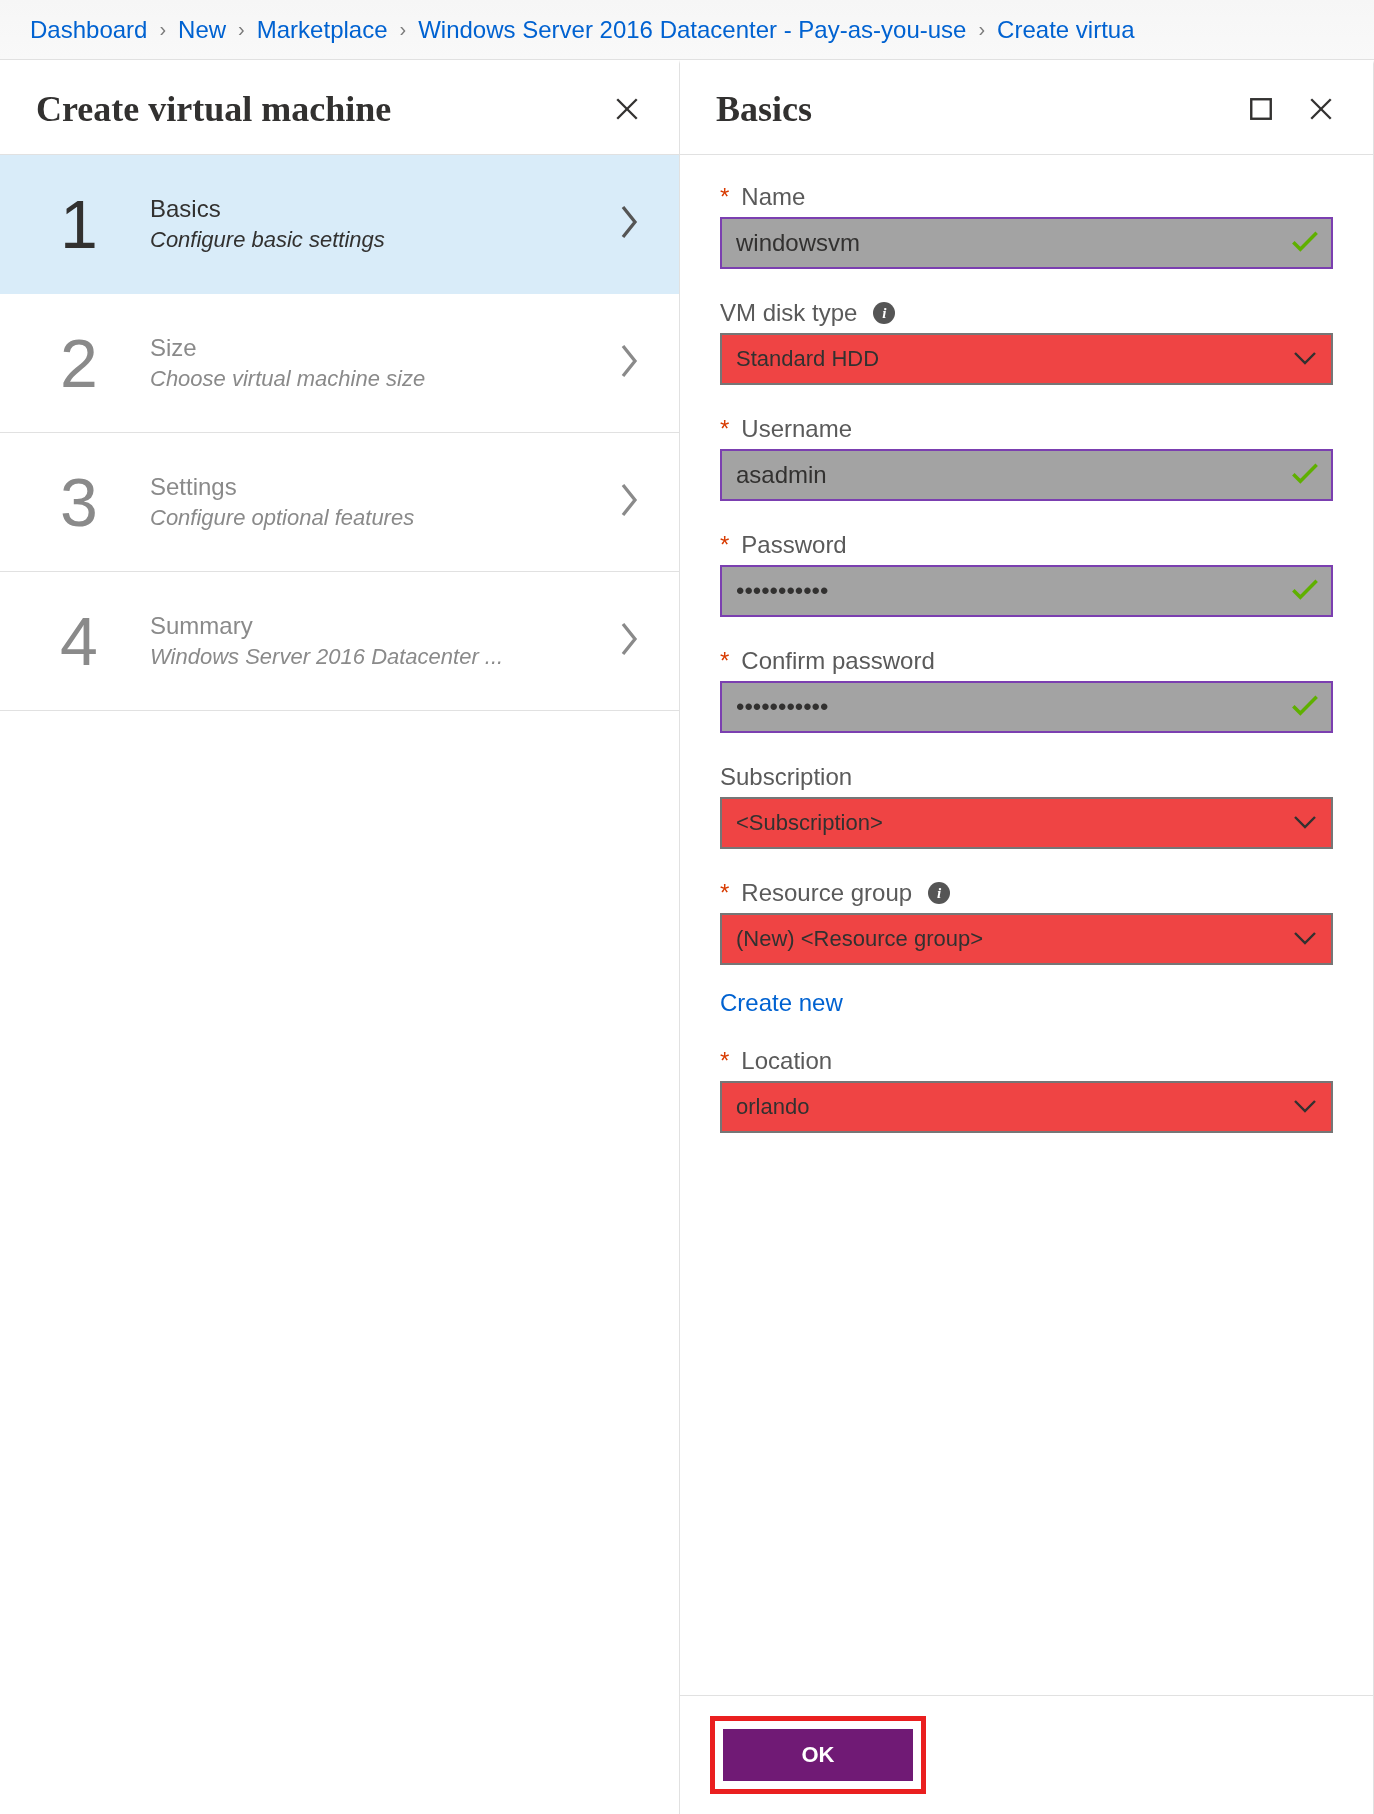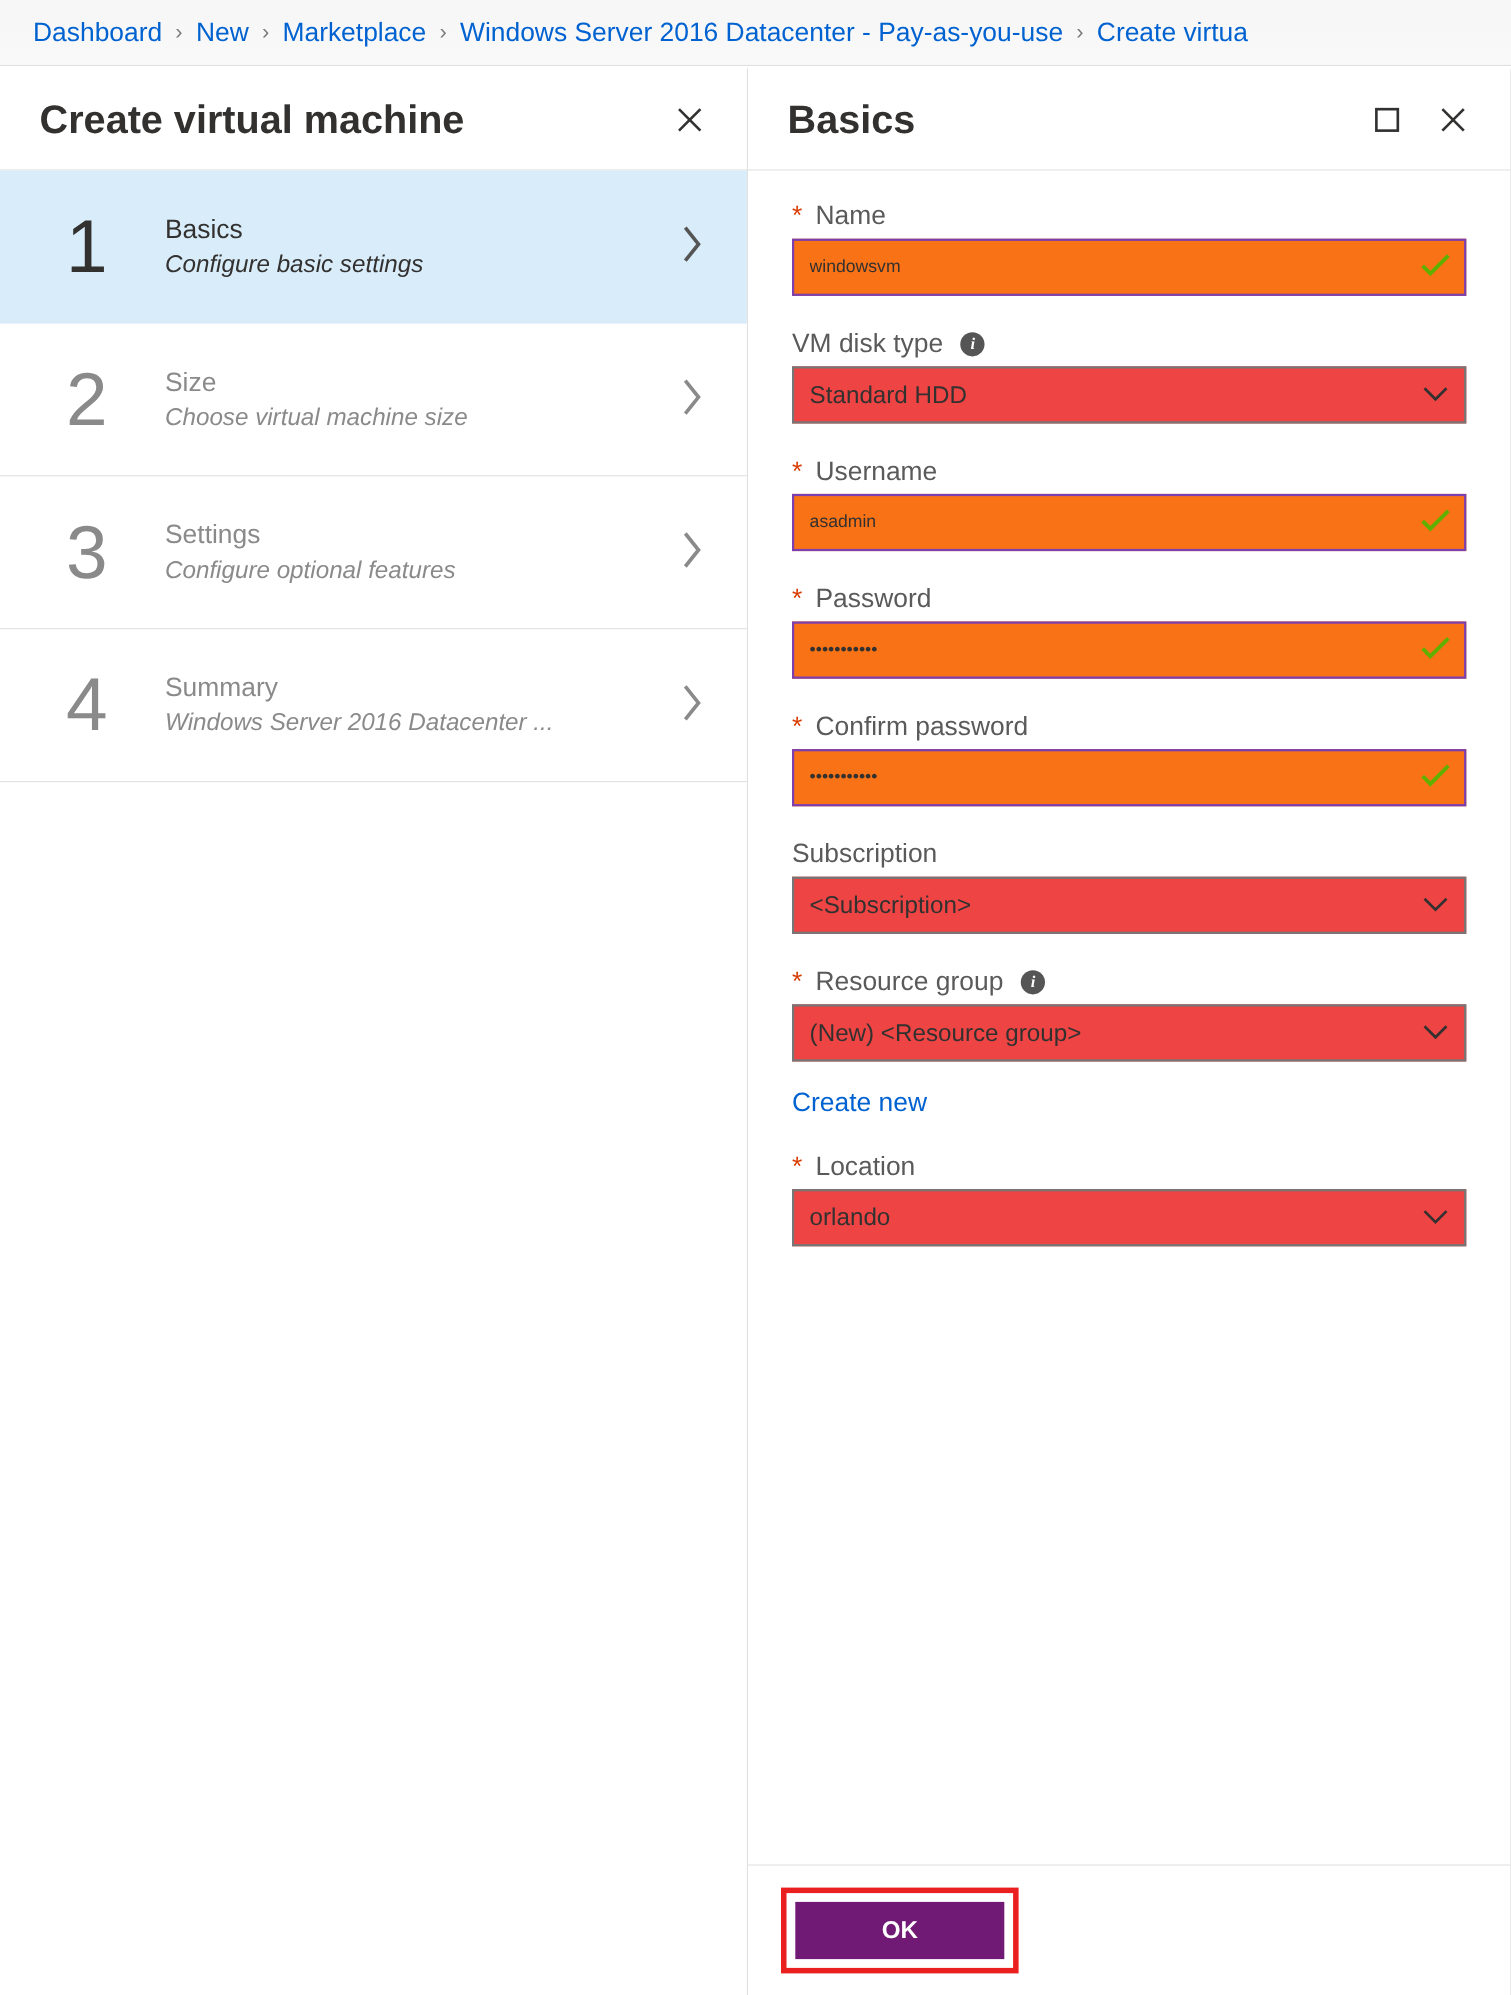--- a/index.html
+++ b/index.html
@@ -40,20 +40,21 @@
     height: 100%;
   }
   .blade-left { width: 680px; }
   .blade-right { flex: 1; }
   .blade-header {
     display: flex;
     align-items: center;
     justify-content: space-between;
     padding: 24px 36px;
     border-bottom: 1px solid #e1e1e1;
+    font-family: Liberation Serif, serif;
   }
   .blade-title { font-size: 36px; font-weight: 600; }
   .hdr-actions { display:flex; gap: 28px; align-items:center;}
   .icon-x, .icon-maximize { cursor:pointer; display:inline-flex; align-items:center; justify-content:center; width:32px; height:32px;}
   .icon-x svg, .icon-maximize svg { width: 26px; height: 26px; }
   
   .steps { padding: 0; margin: 0; }
   .step {
     display: flex;
     align-items: center;
@@ -99,23 +100,23 @@
     display:inline-flex; width:22px; height:22px; border-radius:50%;
     background:#555; color:#fff; font-family: Georgia, serif; font-style:italic; font-weight:bold;
     font-size:15px; align-items:center; justify-content:center; margin-left:8px;
   }
   .input-wrap { position: relative; }
   .text-input {
     width: 100%;
     height: 52px;
     border: 2px solid #7b3fb0;
     padding: 0 46px 0 14px;
-    font-size: 16px;
+    font-size: 24px;
     color: #323130;
-    background: #f97316;
+    background: #a3a3a3;
   }
   .select-input {
     width: 100%;
     height: 52px;
     border: 2px solid #767676;
     padding: 0 46px 0 14px;
     font-size: 22px;
     color: #323130;
     background: #ef4444;
     display:flex; align-items:center; position:relative; cursor:pointer;

